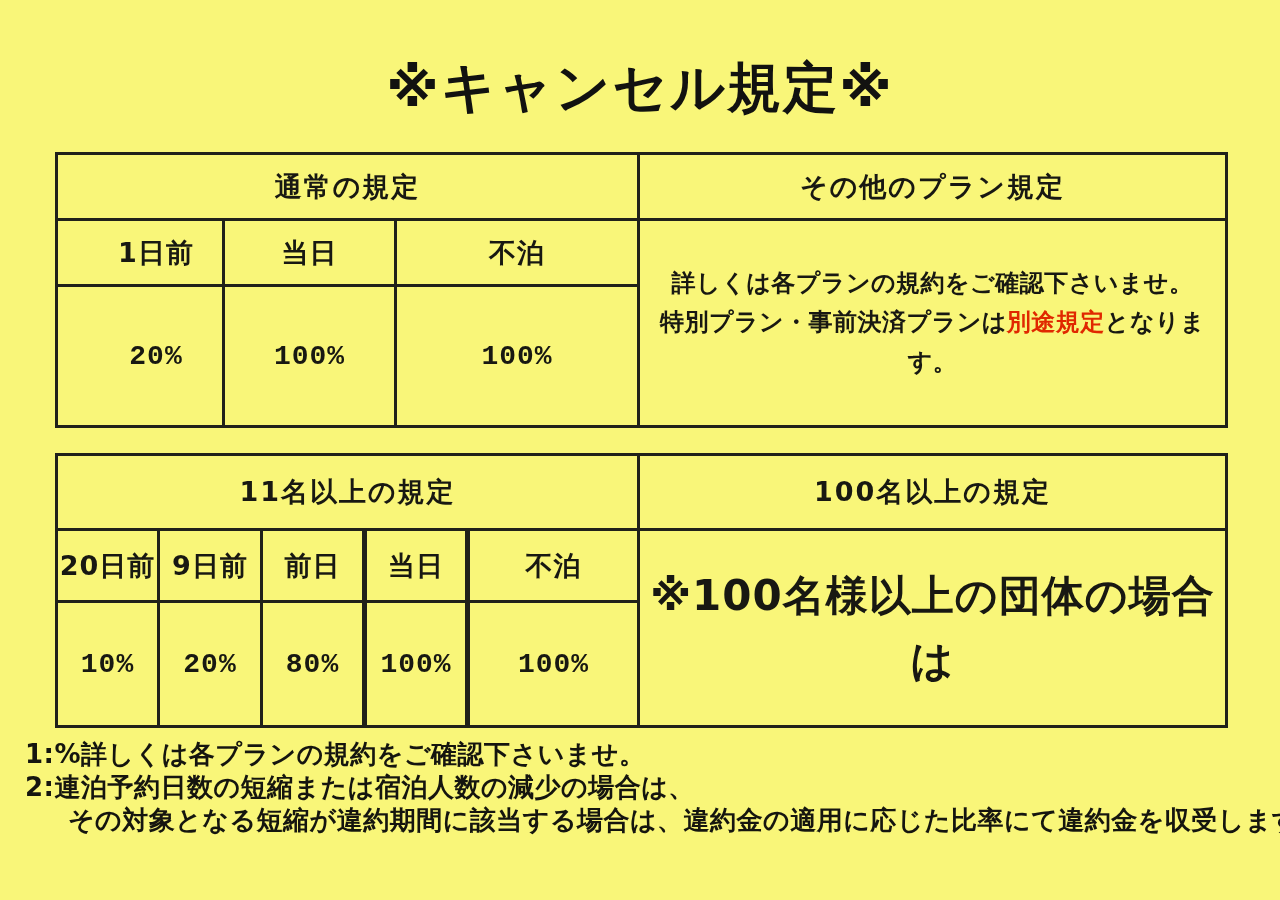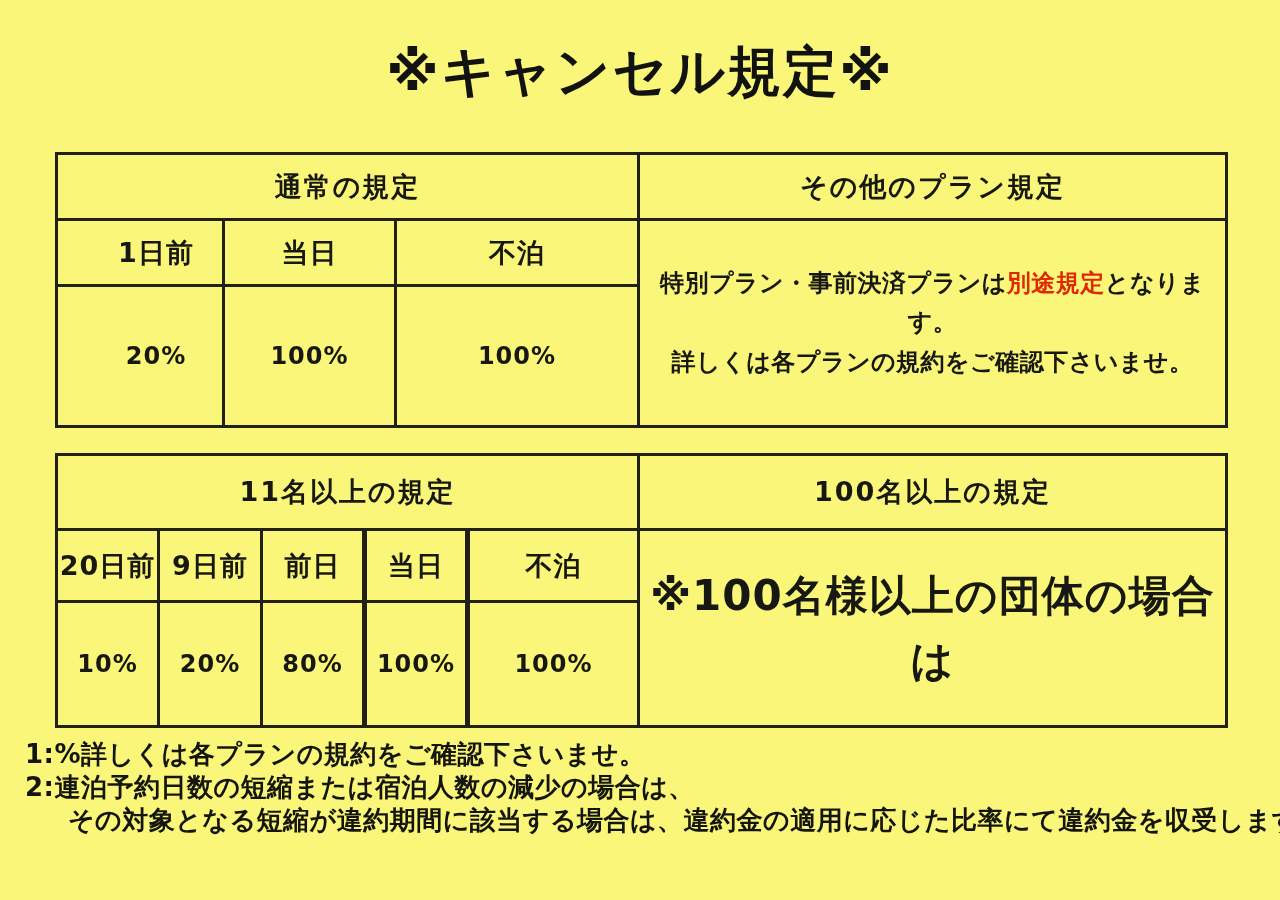--- a/index.html
+++ b/index.html
@@ -10,21 +10,21 @@
     height: 900px;
     background: #f9f679;
     font-family: "DejaVu Sans", "Liberation Sans", sans-serif;
     color: #181812;
     font-weight: bold;
     overflow: hidden;
   }
 
   .title {
     position: absolute;
-    top: 36px;
+    top: 52px;
     left: 0;
     width: 100%;
     text-align: center;
     font-size: 54px;
     font-weight: 900;
     letter-spacing: 2px;
     color: #121210;
   }
 
   .tbl {
@@ -67,21 +67,21 @@
   .tbl-2 .row-cols { height: 72px; }
   .row-vals { flex: 1; display: flex; }
 
   .cell {
     display: flex;
     align-items: center;
     justify-content: center;
     font-size: 27px;
     letter-spacing: 1px;
   }
-  .row-vals .cell { font-size: 24px; }
+  .row-vals .cell { font-size: 28px; font-family: Liberation Mono, monospace; }
 
   
   .t1-c1 { width: 167px; border-right: 3px solid #21211a; padding-left: 32px; }
   .t1-c2 { width: 172px; border-right: 3px solid #21211a; }
   .t1-c3 { flex: 1; }
 
   
   .t2-c1 { width: 102px; border-right: 3px solid #21211a; }
   .t2-c2 { width: 103px; border-right: 3px solid #21211a; }
   .t2-c3 { width: 104px; border-right: 5px solid #21211a; }
@@ -131,22 +131,22 @@
       </div>
       <div class="row-vals">
         <div class="cell t1-c1">20%</div>
         <div class="cell t1-c2">100%</div>
         <div class="cell t1-c3">100%</div>
       </div>
     </div>
     <div class="pane-right">
       <div class="row-header">その他のプラン規定</div>
       <div class="pane-body">
+        <div>詳しくは各プランの規約をご確認下さいませ。</div>
         <div><span>特別プラン・事前決済プランは</span><span class="red">別途規定</span><span>となります。</span></div>
-        <div>詳しくは各プランの規約をご確認下さいませ。</div>
       </div>
     </div>
   </div>
 
   <div class="tbl tbl-2">
     <div class="pane-left">
       <div class="row-header">11名以上の規定</div>
       <div class="row-cols">
         <div class="cell t2-c1">20日前</div>
         <div class="cell t2-c2">9日前</div>

